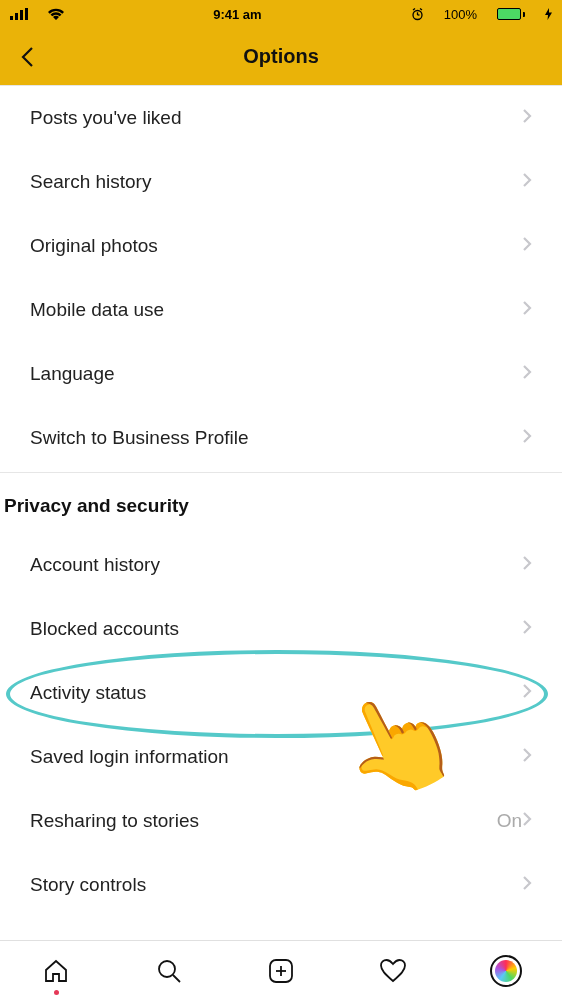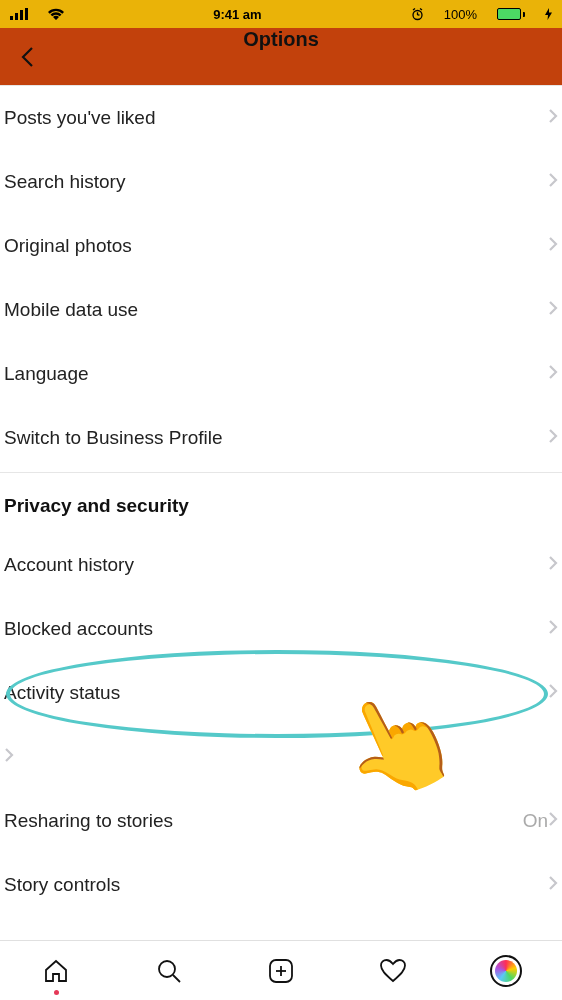--- a/index.html
+++ b/index.html
@@ -55,24 +55,24 @@
     }
     .status-right span.pct {
       font-size: 13px;
       font-weight: 500;
     }
 
     
     .header {
       height: 58px;
       display: flex;
-      align-items: flex-start;
+      align-items: center;
       justify-content: center;
       border-bottom: 1px solid #e6e6e6;
-      background: #c2410c;
+      background: #eab308;
       position: relative;
     }
     .back-btn {
       position: absolute;
       left: 12px;
       top: 50%;
       transform: translateY(-50%);
       width: 30px;
       height: 30px;
       display: flex;
@@ -88,21 +88,21 @@
 
     
     .settings {
       background: #fff;
     }
     .row {
       height: 64px;
       display: flex;
       align-items: center;
       justify-content: space-between;
-      padding: 0 4px;
+      padding: 0 30px;
       cursor: pointer;
     }
     .row-label {
       font-size: 19px;
       color: #222;
     }
     .row-right {
       display: flex;
       align-items: center;
       gap: 0;
@@ -308,20 +308,21 @@
             <polyline points="2,2 8,8 2,14" fill="none" stroke="#c7c7cc" stroke-width="2.2"></polyline>
           </svg></span>
     </div>
     <div class="row">
       <span class="row-label">Activity status</span>
       <span class="chevron"><svg width="10" height="16" viewBox="0 0 10 16">
             <polyline points="2,2 8,8 2,14" fill="none" stroke="#c7c7cc" stroke-width="2.2"></polyline>
           </svg></span>
     </div>
     <div class="row">
+      <span class="row-label">Saved login information</span>
       <span class="chevron"><svg width="10" height="16" viewBox="0 0 10 16">
             <polyline points="2,2 8,8 2,14" fill="none" stroke="#c7c7cc" stroke-width="2.2"></polyline>
           </svg></span>
     </div>
     <div class="row">
       <span class="row-label">Resharing to stories</span>
       <span class="row-right">
         <span class="row-value">On</span>
         <span class="chevron"><svg width="10" height="16" viewBox="0 0 10 16">
               <polyline points="2,2 8,8 2,14" fill="none" stroke="#c7c7cc" stroke-width="2.2"></polyline>

